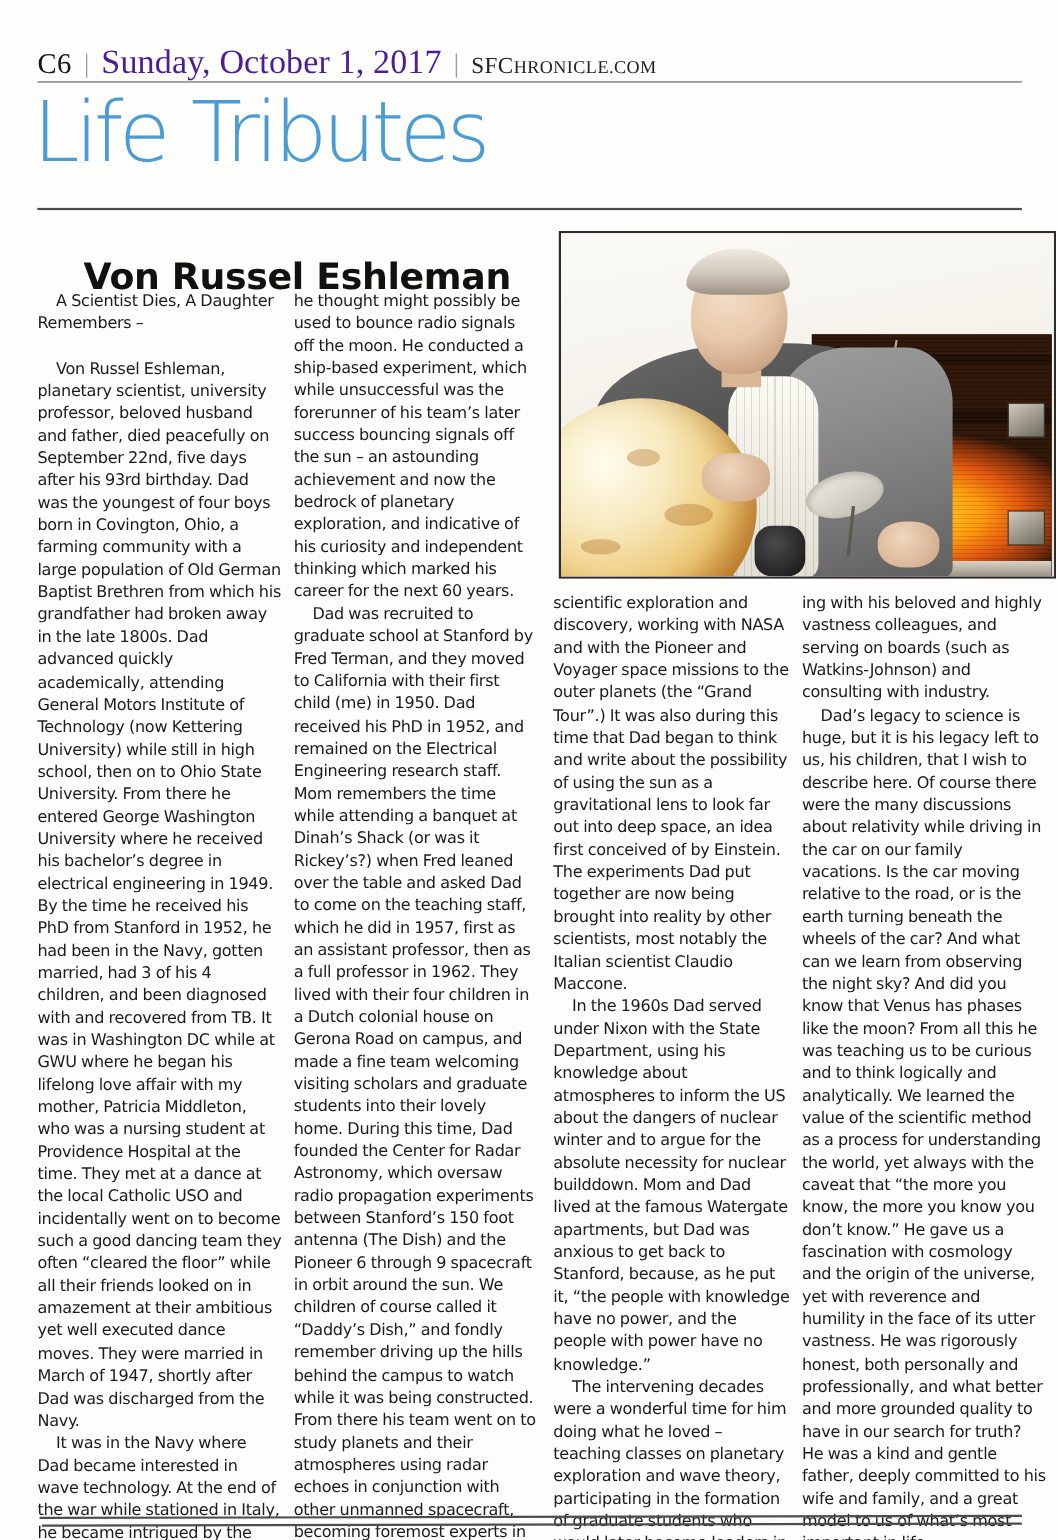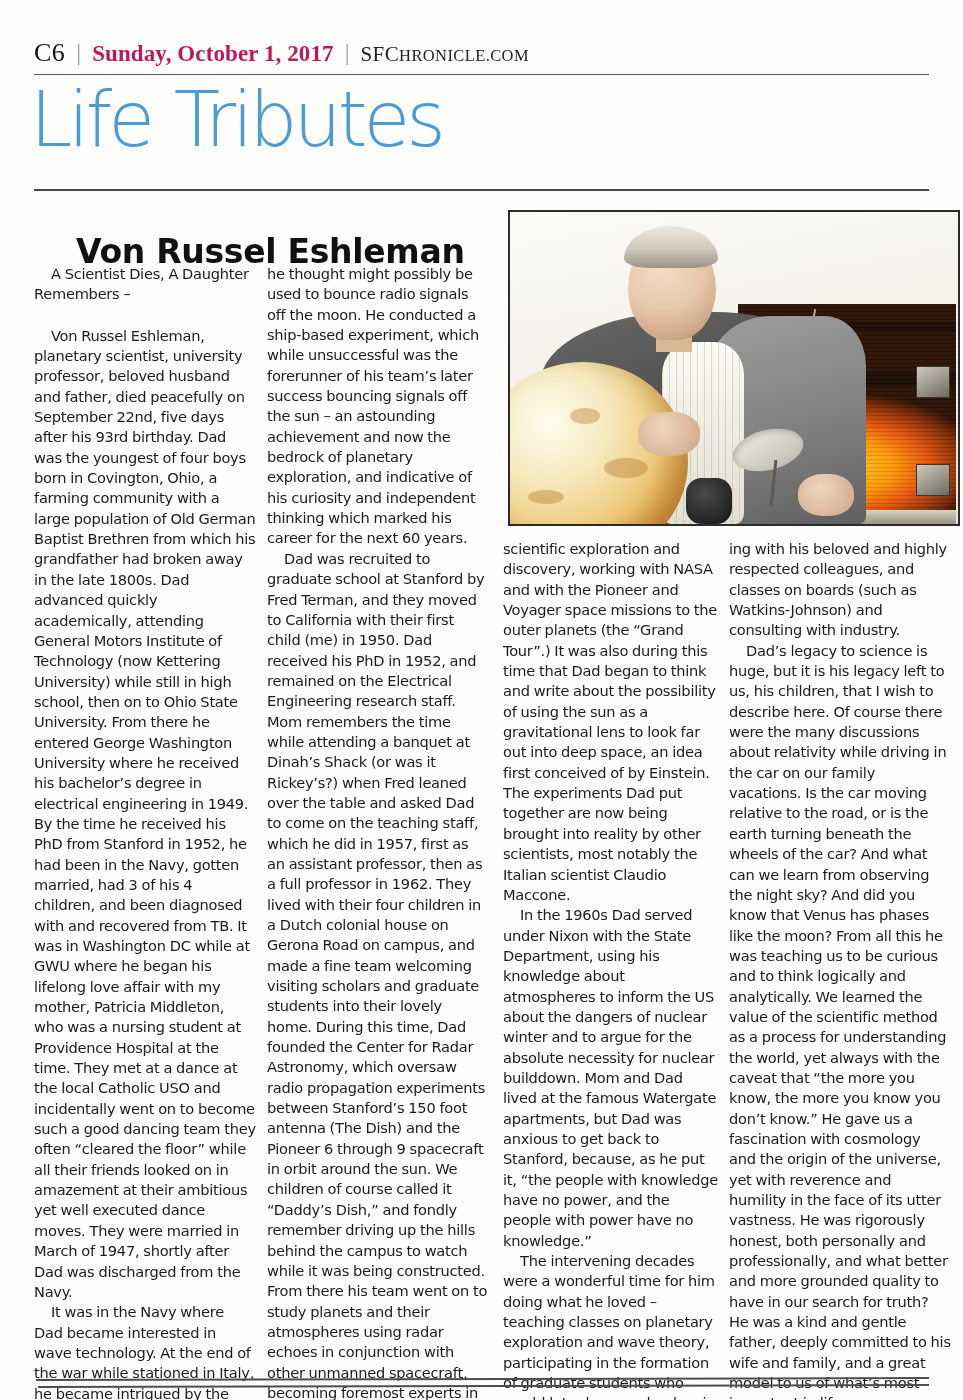--- a/index.html
+++ b/index.html
@@ -39,23 +39,23 @@
   }
   .folio-sep {
     margin: 0 11px;
     font-size: 24px;
     color: #9a9a9a;
     font-weight: 300;
     position: relative;
     top: -1px;
   }
   .folio-date {
-    font-size: 23px;
-    font-weight: bold;
-    color: #be185d;
+    font-size: 31px;
+    font-weight: normal;
+    color: #4c1d95;
     letter-spacing: 0.1px;
   }
   .folio-site {
     font-size: 21px;
     color: #222;
     letter-spacing: 0.4px;
     text-align: center;
   }
   .folio-site .sc { font-size: 16.5px; }
 
@@ -397,19 +397,19 @@
   <div class="col col-2">
       <p>he thought might possibly be used to bounce radio signals off the moon. He conducted a ship-based experiment, which while unsuccessful was the forerunner of his team’s later success bouncing signals off the sun – an astounding achievement and now the bedrock of planetary exploration, and indicative of his curiosity and independent thinking which marked his career for the next 60 years.</p>
       <p class="indent">Dad was recruited to graduate school at Stanford by Fred Terman, and they moved to California with their first child (me) in 1950. Dad received his PhD in 1952, and remained on the Electrical Engineering research staff. Mom remembers the time while attending a banquet at Dinah’s Shack (or was it Rickey’s?) when Fred leaned over the table and asked Dad to come on the teaching staff, which he did in 1957, first as an assistant professor, then as a full professor in 1962. They lived with their four children in a Dutch colonial house on Gerona Road on campus, and made a fine team welcoming visiting scholars and graduate students into their lovely home. During this time, Dad founded the Center for Radar Astronomy, which oversaw radio propagation experiments between Stanford’s 150 foot antenna (The Dish) and the Pioneer 6 through 9 spacecraft in orbit around the sun. We children of course called it “Daddy’s Dish,” and fondly remember driving up the hills behind the campus to watch while it was being constructed. From there his team went on to study planets and their atmospheres using radar echoes in conjunction with other unmanned spacecraft, becoming foremost experts in the field. These were exciting, heady times for</p>
     </div>
   <div class="col col-3">
       <p>scientific exploration and discovery, working with NASA and with the Pioneer and Voyager space missions to the outer planets (the “Grand Tour”.) It was also during this time that Dad began to think and write about the possibility of using the sun as a gravitational lens to look far out into deep space, an idea first conceived of by Einstein. The experiments Dad put together are now being brought into reality by other scientists, most notably the Italian scientist Claudio Maccone.</p>
       <p class="indent">In the 1960s Dad served under Nixon with the State Department, using his knowledge about atmospheres to inform the US about the dangers of nuclear winter and to argue for the absolute necessity for nuclear builddown. Mom and Dad lived at the famous Watergate apartments, but Dad was anxious to get back to Stanford, because, as he put it, “the people with knowledge have no power, and the people with power have no knowledge.”</p>
       <p class="indent">The intervening decades were a wonderful time for him doing what he loved – teaching classes on planetary exploration and wave theory, participating in the formation of graduate students who would later become leaders in their fields, publishing over a hundred scientific papers, work-</p>
     </div>
   <div class="col col-4">
-      <p>ing with his beloved and highly respected colleagues, and classes on boards (such as Watkins-Johnson) and consulting with industry.</p>
+      <p>ing with his beloved and highly vastness colleagues, and serving on boards (such as Watkins-Johnson) and consulting with industry.</p>
       <p class="indent">Dad’s legacy to science is huge, but it is his legacy left to us, his children, that I wish to describe here. Of course there were the many discussions about relativity while driving in the car on our family vacations. Is the car moving relative to the road, or is the earth turning beneath the wheels of the car? And what can we learn from observing the night sky?  And did you know that Venus has phases like the moon?  From all this he was teaching us to be curious and to think logically and analytically. We learned the value of the scientific method as a process for understanding the world, yet always with the caveat that “the more you know, the more you know you don’t know.” He gave us a fascination with cosmology and the origin of the universe, yet with reverence and humility in the face of its utter vastness.  He was rigorously honest, both personally and professionally, and what better and more grounded quality to have in our search for truth? He was a kind and gentle father, deeply committed to his wife and family, and a great model to us of what’s most important in life.</p>
     </div>
 
   <div class="rule-bottom-1"></div>
   <div class="rule-bottom-2"></div>
 </div>
 
 </body></html>

